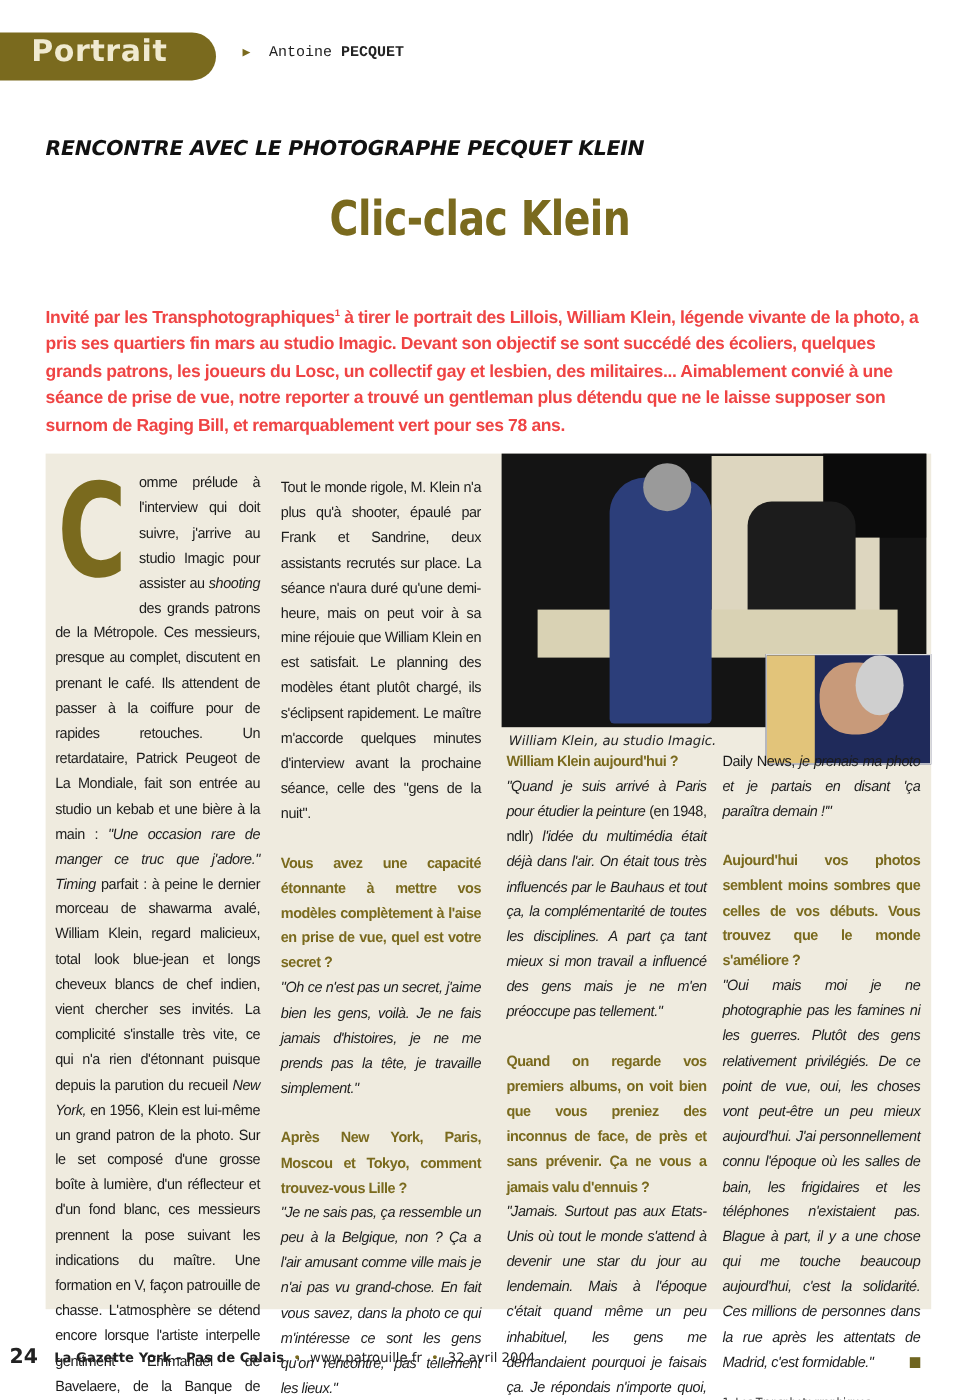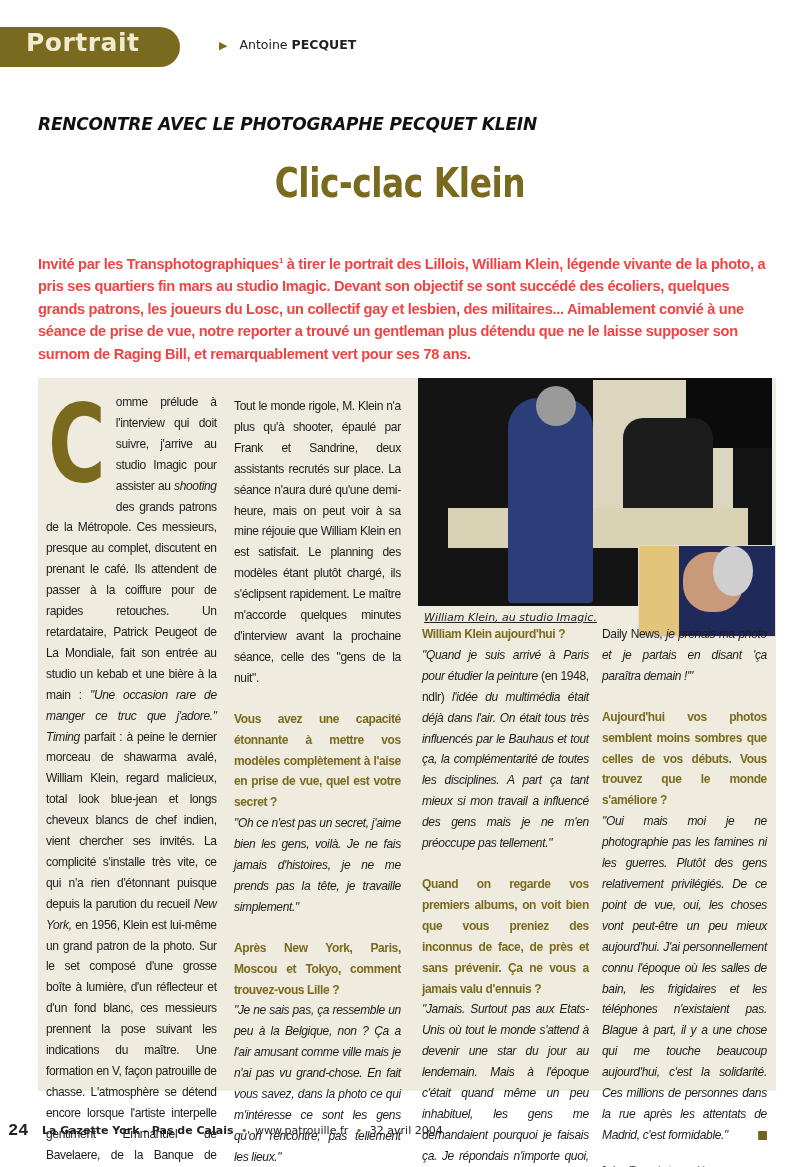--- a/index.html
+++ b/index.html
@@ -2,21 +2,21 @@
 <html><head>
 <meta charset="utf-8">
 <style>
   html, body { margin:0; padding:0; }
   body { width:800px; height:1167px; background:#ffffff; position:relative; overflow:hidden;
          font-family:"DejaVu Sans", sans-serif; color:#1a1a1a; }
   .rubric { position:absolute; left:0; top:27px; width:180px; height:40px; background:#7a6a1e;
             border-radius:0 20px 20px 0; }
   .rubric span { position:absolute; left:26px; top:1px; font-family:"DejaVu Sans", sans-serif; font-weight:bold;
                  font-size:25px; color:#f0ead0; letter-spacing:0.5px; }
-  .byline { position:absolute; left:219px; top:37px; font-size:12.5px; color:#222; }
+  .byline { position:absolute; left:202px; top:37px; font-size:12.5px; color:#222;font-family:Liberation Mono, monospace; }
   .byline .tri { color:#7a6a1e; font-size:11px; margin-right:8px; }
   .byline b { font-weight:bold; }
   .kicker { position:absolute; left:38px; top:114px; font-family:"DejaVu Sans", sans-serif; font-style:italic;
             font-weight:bold; font-size:17px; color:#111; letter-spacing:-0.2px; }
   .headline { position:absolute; left:0; width:800px; top:160px; text-align:center;
               font-family:"DejaVu Sans", sans-serif; font-weight:bold; font-size:40px; color:#7a6a1e;
               transform:scaleX(0.82); transform-origin:center; letter-spacing:-0.5px; }
   .chapo { position:absolute; left:38px; top:250px; width:738px; font-family:"Liberation Sans", sans-serif;
            font-weight:bold; font-size:14.6px; line-height:22.5px; color:#ef4444; letter-spacing:-0.3px; }
   .chapo sup { font-size:8px; }
@@ -38,25 +38,25 @@
   .photo .floor { position:absolute; left:30px; top:130px; width:300px; height:40px; background:#d9d2b4; }
   .photo .box { position:absolute; left:268px; top:0; width:86px; height:70px; background:#0b0b0b; }
   .photo .man { position:absolute; left:90px; top:20px; width:85px; height:205px; background:#2c3e7a; border-radius:30px 30px 4px 4px; }
   .photo .head { position:absolute; left:118px; top:8px; width:40px; height:40px; background:#9a9a9a; border-radius:50%; }
   .photo .group { position:absolute; left:205px; top:40px; width:90px; height:90px; background:#1c1c1c; border-radius:20px 20px 0 0; }
   .inset { position:absolute; left:600px; top:167px; width:136px; height:90px; background:#1f2a5a; overflow:hidden; border:1px solid #ddd; }
   .inset .bg { position:absolute; left:0; top:0; width:40px; height:90px; background:#e2c47a; }
   .inset .face { position:absolute; left:44px; top:6px; width:60px; height:60px; background:#c89a7a; border-radius:45%; }
   .inset .hair { position:absolute; left:74px; top:0px; width:40px; height:50px; background:#cfcfcf; border-radius:50%; }
   .caption { position:absolute; left:386px; top:233px; font-family:"DejaVu Sans", sans-serif; font-style:italic;
-             font-size:11px; color:#222;text-decoration:underline; }
+             font-size:11px; color:#222; }
   .endmark { display:inline-block; width:9px; height:9px; background:#6f6520; float:right; margin-top:6px; }
   .footnote { margin-top:14px; font-family:"DejaVu Sans", sans-serif; font-size:9.5px; line-height:19px; color:#333; text-align:left; }
   .footer { position:absolute; left:8px; top:1121px; font-size:11px; color:#222; }
-  .footer .num { font-weight:bold; font-size:17px; margin-right:10px; vertical-align:-1px;font-family:Liberation Mono, monospace; }
+  .footer .num { font-weight:bold; font-size:17px; margin-right:10px; vertical-align:-1px; }
   .footer b { font-weight:bold; }
   .footer .dot { color:#7a6a1e; margin:0 4px; }
 </style>
 </head>
 <body>
 
 <div class="rubric">
   <span>Portrait</span>
 </div>
 

